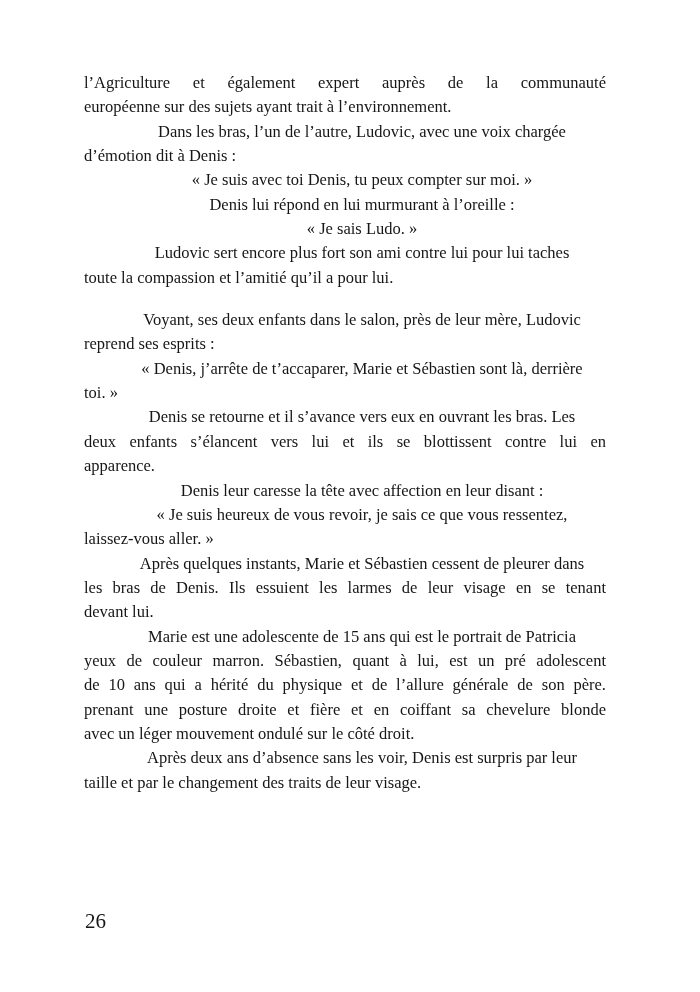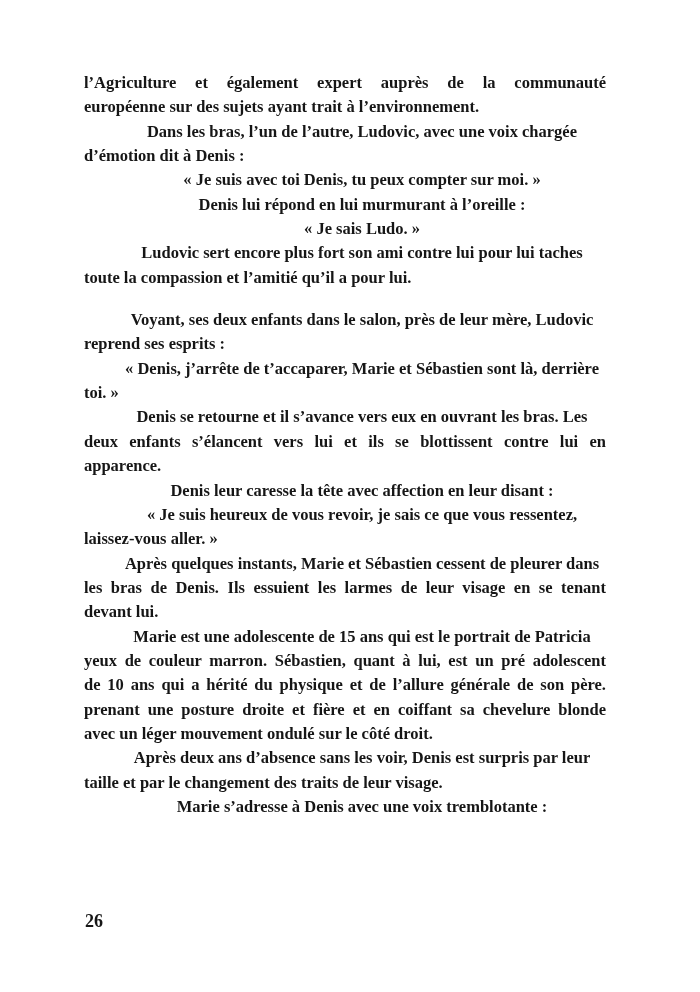--- a/index.html
+++ b/index.html
@@ -8,21 +8,20 @@
     background: #ffffff;
   }
   .page {
     position: relative;
     width: 700px;
     height: 992px;
     background: #ffffff;
     overflow: hidden;
     font-family: "Liberation Serif", "DejaVu Serif", serif;
     color: #161616;
-    font-weight: bold;
   }
   .text-block {
     position: absolute;
     left: 84px;
     top: 71px;
     width: 522px;
     font-size: 16.5px;
     line-height: 24.35px;
   }
   .para {
@@ -47,21 +46,21 @@
     height: 0;
   }
   .line.indent {
     text-indent: 34px;
     text-align: center;
   }
   .page-number {
     position: absolute;
     left: 85px;
     top: 909px;
-    font-size: 18px;
+    font-size: 21px;
     line-height: 24.35px;
   }
 </style>
 </head>
 <body>
 
 <div class="page">
   <div class="text-block">
       <div class="para">
         <div class="line fill">l’Agriculture et également expert auprès de la communauté</div>
@@ -113,18 +112,15 @@
         <div class="line fill indent">Marie est une adolescente de 15 ans qui est le portrait de Patricia</div>
         <div class="line fill">yeux de couleur marron. Sébastien, quant à lui, est un pré adolescent</div>
         <div class="line fill">de 10 ans qui a hérité du physique et de l’allure générale de son père.</div>
         <div class="line fill">prenant une posture droite et fière et en coiffant sa chevelure blonde</div>
         <div class="line">avec un léger mouvement ondulé sur le côté droit.</div>
       </div>
       <div class="para">
         <div class="line fill indent">Après deux ans d’absence sans les voir, Denis est surpris par leur</div>
         <div class="line">taille et par le changement des traits de leur visage.</div>
       </div>
-      <div class="para">
-        <div class="line indent">Marie s’adresse à Denis avec une voix tremblotante :</div>
-      </div>
     </div>
   <div class="page-number">26</div>
 </div>
 
 </body></html>

